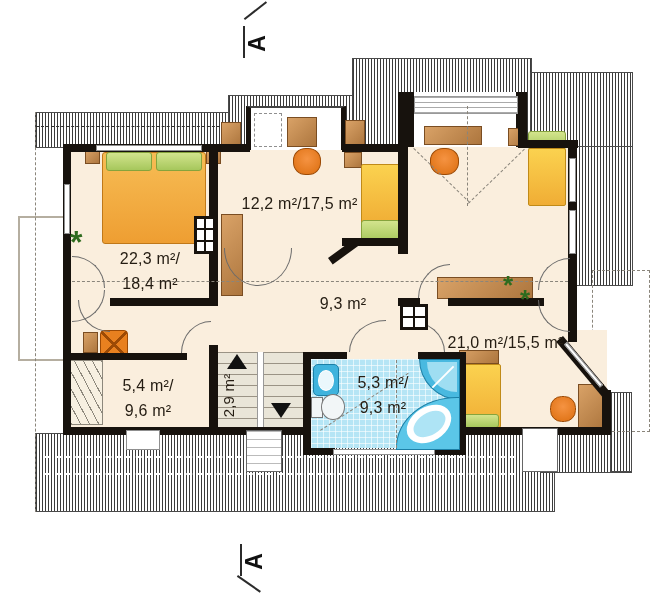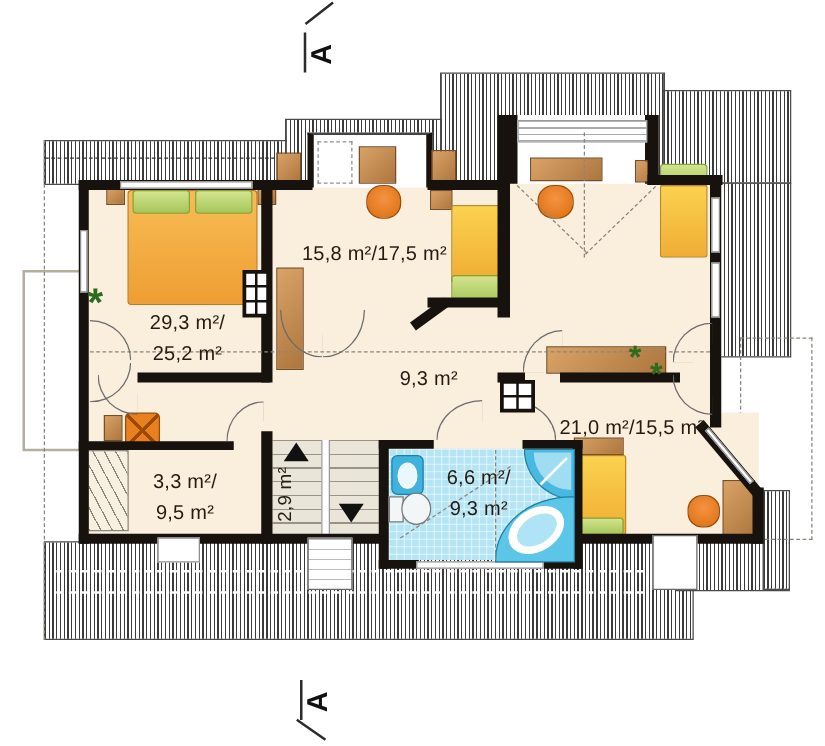--- a/index.html
+++ b/index.html
@@ -200,33 +200,33 @@
   <div class="arc" style="left:538px;top:300px;width:32px;height:32px;border-left:1.6px solid #6b6b6b;border-bottom:1.6px solid #6b6b6b;border-bottom-left-radius:100%;"></div>
 
   <div class="dash-h" style="left:72px;top:281px;width:496px;z-index:5;"></div>
   <div class="dash-h" style="left:414px;top:148px;width:78px;transform:rotate(44deg);transform-origin:0 0;z-index:5;"></div>
   <div class="dash-h" style="left:468px;top:203px;width:78px;transform:rotate(-44deg);transform-origin:0 0;z-index:5;"></div>
   <div class="dash-v" style="left:467px;top:106px;height:100px;z-index:5;"></div>
   <div class="dash-h" style="left:320px;top:430px;width:105px;transform:rotate(-33deg);transform-origin:0 0;z-index:5;"></div>
   <div class="dash-v" style="left:396px;top:360px;height:88px;z-index:5;"></div>
 
   <div class="label" style="left:90px;top:246px;width:120px;">
-    <div>29,3 m²/</div>
-    <div>25,2 m²</div>
-  </div>
-  <div class="label" style="left:237px;top:191px;width:125px;">15,8 m²/17,5 m²</div>
+    <div>22,3 m²/</div>
+    <div>18,4 m²</div>
+  </div>
+  <div class="label" style="left:237px;top:191px;width:125px;">12,2 m²/17,5 m²</div>
   <div class="label" style="left:303px;top:291px;width:80px;">9,3 m²</div>
   <div class="label" style="left:438px;top:330px;width:135px;">21,0 m²/15,5 m²</div>
   <div class="label" style="left:103px;top:373px;width:90px;">
-    <div>3,3 m²/</div>
-    <div>9,5 m²</div>
+    <div>5,4 m²/</div>
+    <div>9,6 m²</div>
   </div>
   <div class="label" style="left:198px;top:383px;width:60px;transform:rotate(-90deg);font-size:15px;">2,9 m²</div>
   <div class="label" style="left:338px;top:370px;width:90px;">
-    <div>6,6 m²/</div>
+    <div>5,3 m²/</div>
     <div>9,3 m²</div>
   </div>
 
   <div class="mline" style="left:243px;top:26px;width:2px;height:32px;"></div>
   <div class="mline" style="left:245px;top:18px;width:28px;height:2px;transform:rotate(-38deg);transform-origin:0 100%;"></div>
   <div class="mA" style="left:249px;top:30px;">A</div>
   <div class="mline" style="left:240px;top:544px;width:2px;height:32px;"></div>
   <div class="mline" style="left:238px;top:575px;width:28px;height:2px;transform:rotate(35deg);transform-origin:0 0;"></div>
   <div class="mA" style="left:246px;top:548px;">A</div>
 

